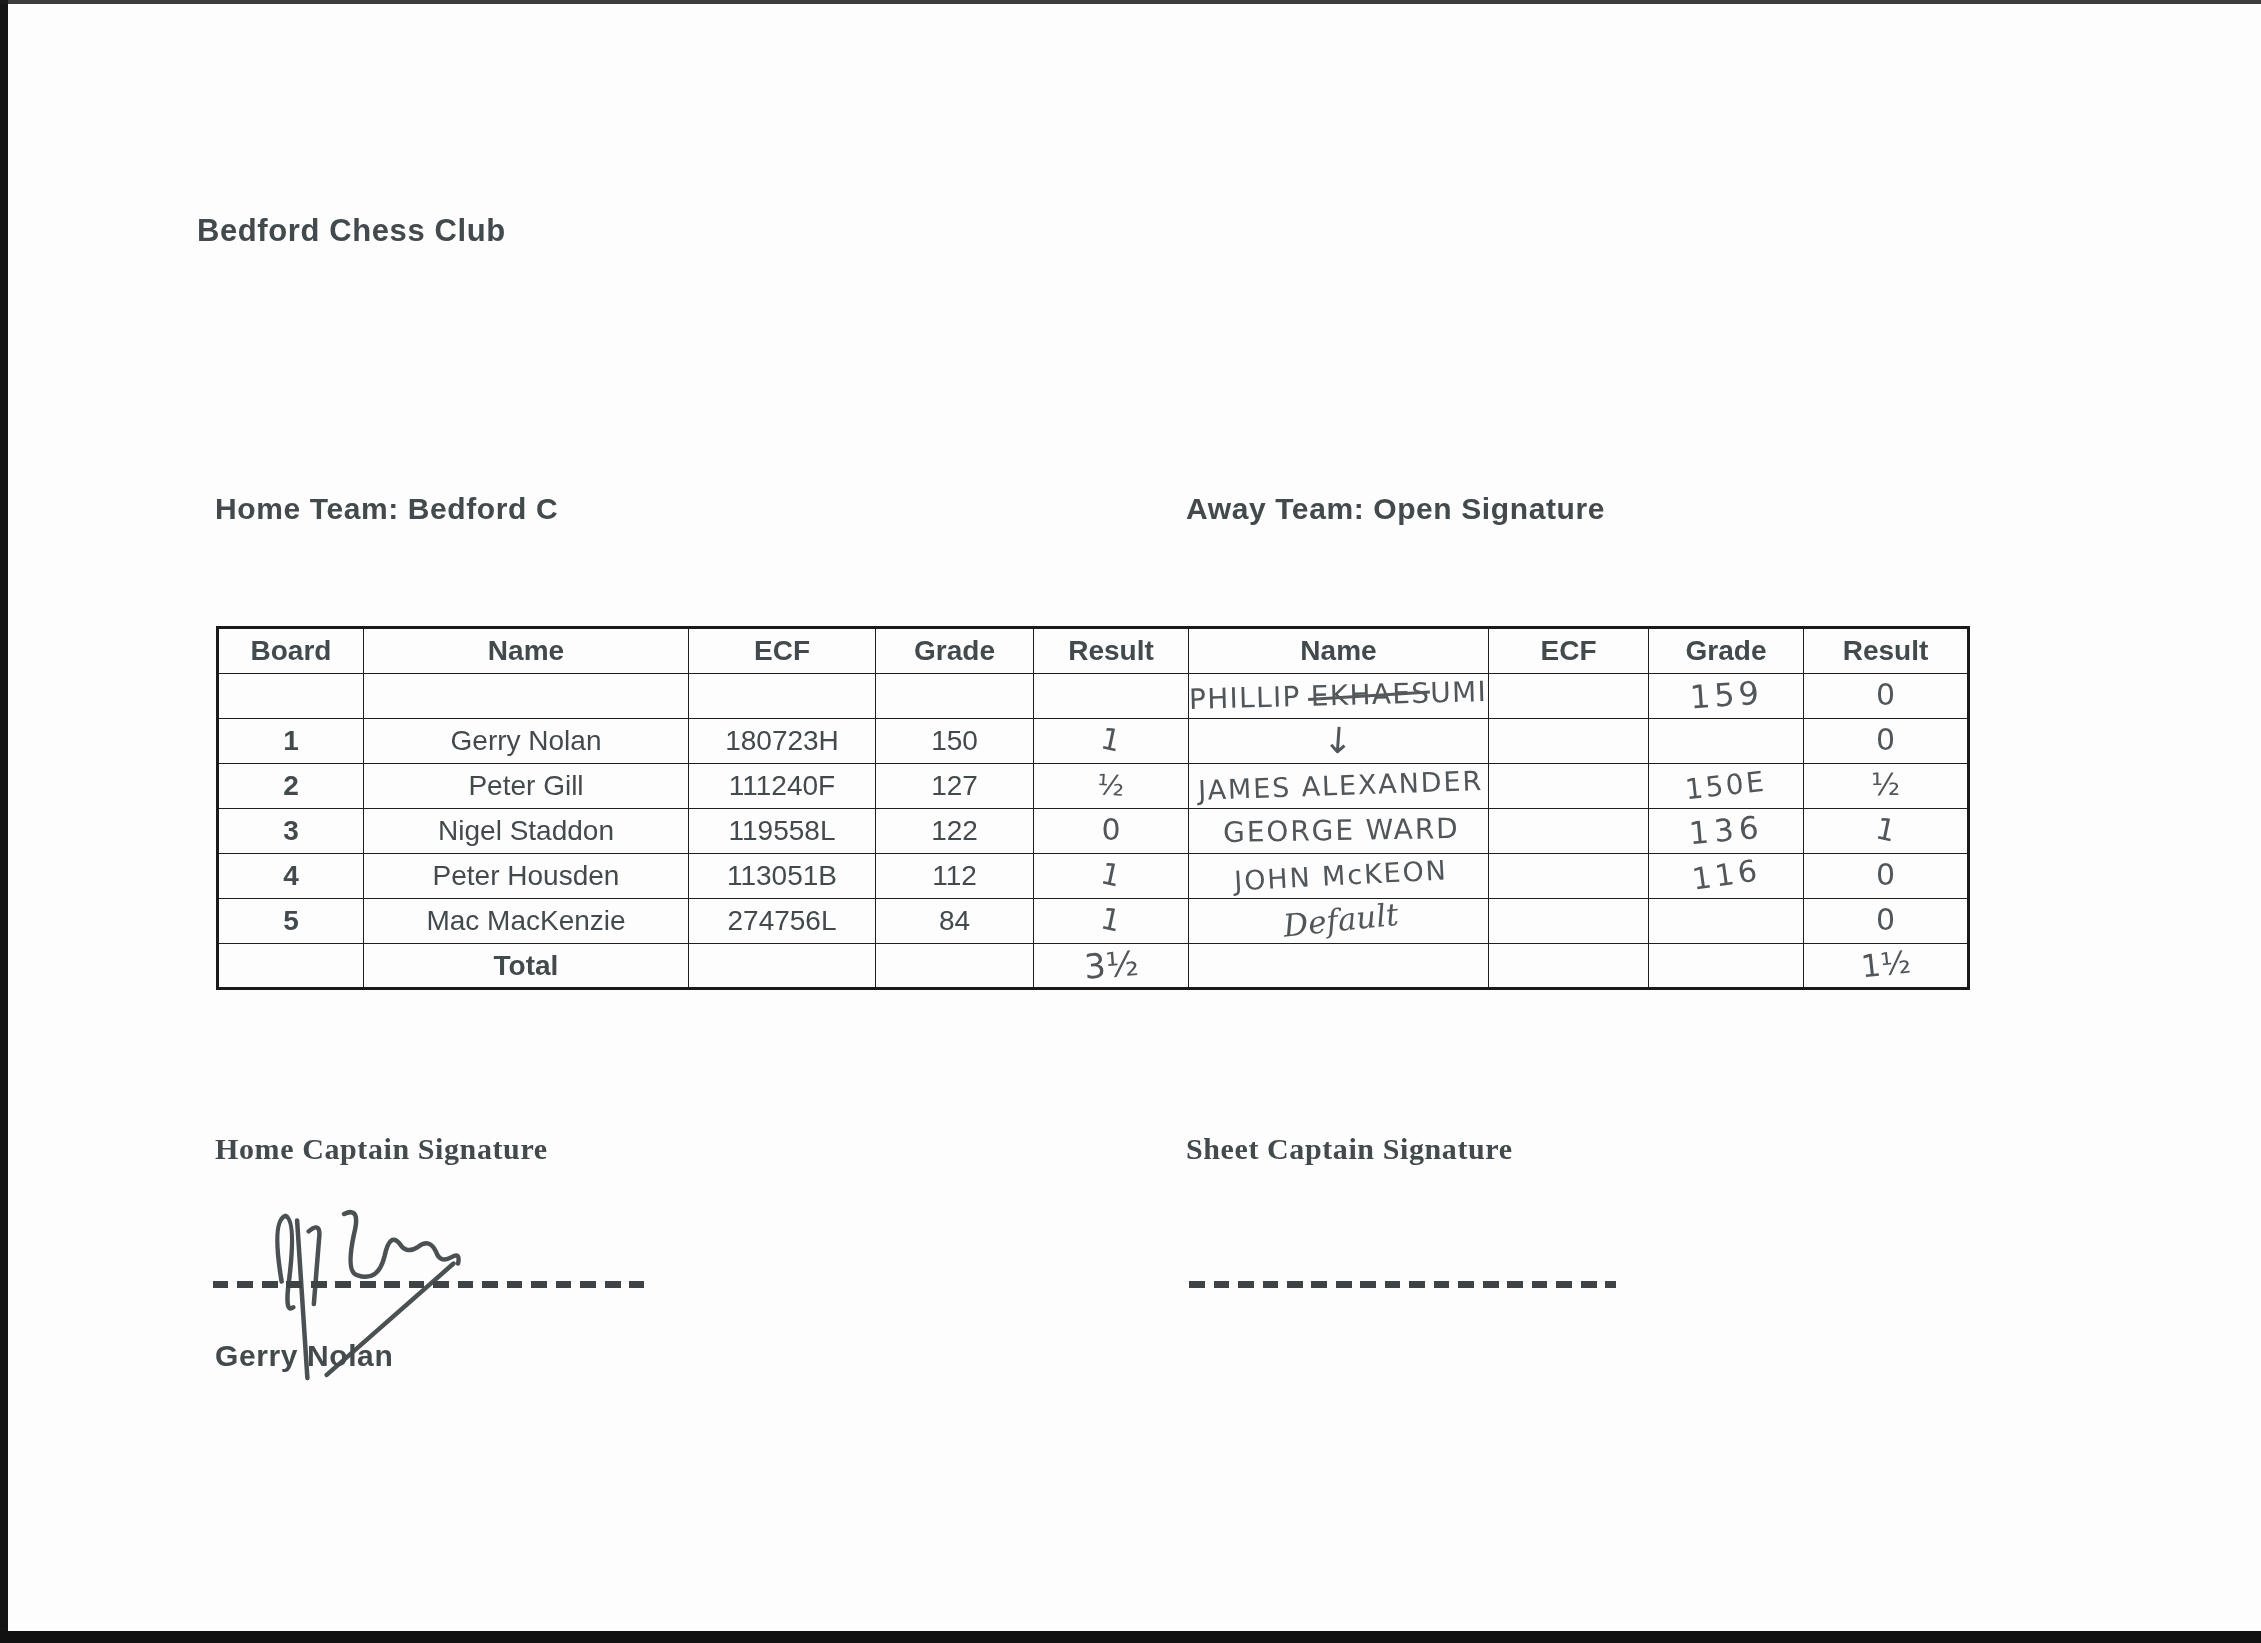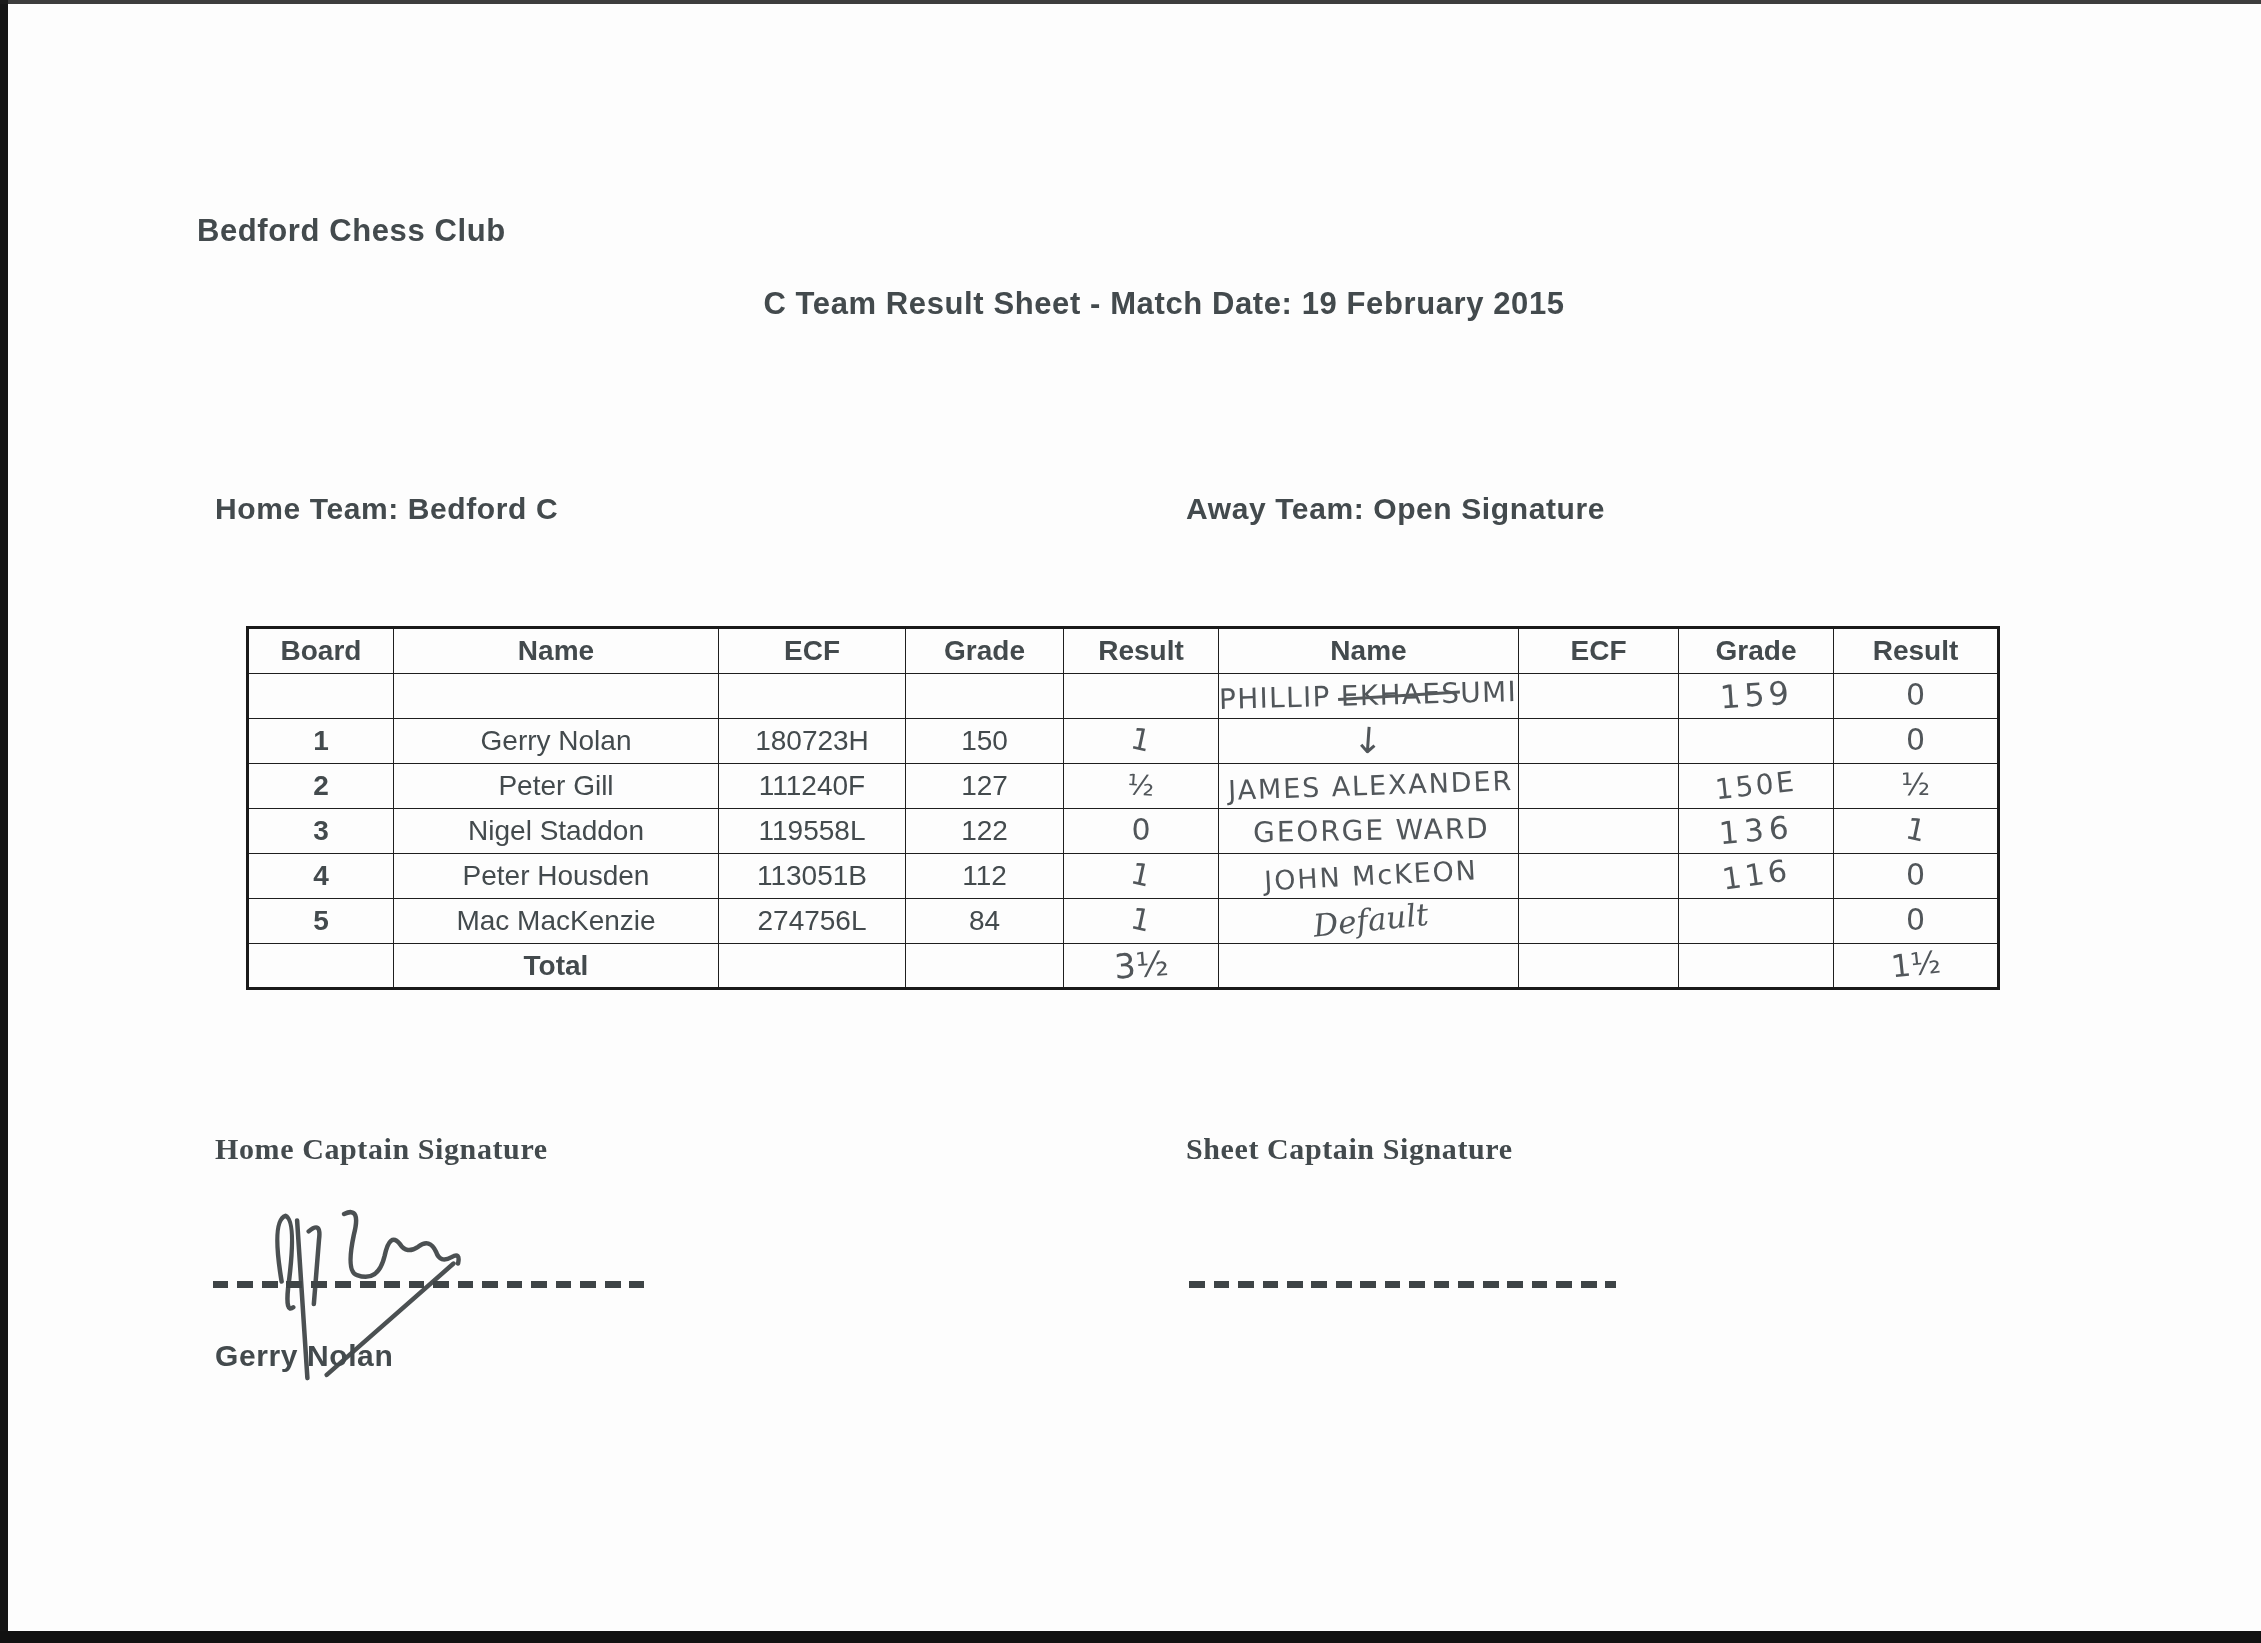--- a/index.html
+++ b/index.html
@@ -33,21 +33,21 @@
     border-collapse:collapse;table-layout:fixed;
     color:#434a4d;
   }
   table.result th,table.result td{
     border:1.9px solid #1f1f1f;
     padding:0;
     vertical-align:middle;
     text-align:center;
     overflow:visible;
   }
-  table.result{border:3.2px solid #1a1a1a;margin-left:30px;}
+  table.result{border:3.2px solid #1a1a1a;}
   table.result thead tr{height:46px;}
   table.result tbody tr{height:45px;}
   table.result th{font-size:28px;font-weight:bold;}
   table.result td{font-size:28px;}
   td.name{text-align:left;padding-left:11.6px;}
   .bold{font-weight:bold;}
 
   
   .hw{
     font-family:"DejaVu Sans",sans-serif;
@@ -89,21 +89,20 @@
 </head>
 <body>
 
 <div class="page">
 
   <div class="edge-left"></div>
   <div class="edge-top"></div>
   <div class="edge-bottom"></div>
 
   <div class="title">Bedford Chess Club</div>
-  <div class="subtitle">C Team Result Sheet - Match Date: 19 February 2015</div>
 
   <div class="team-label team-home">Home Team: Bedford C</div>
   <div class="team-label team-away">Away Team: Open Signature</div>
 
   <table class="result">
     <colgroup>
       <col style="width:146px">
         <col style="width:325px">
         <col style="width:187px">
       <col style="width:158px">

